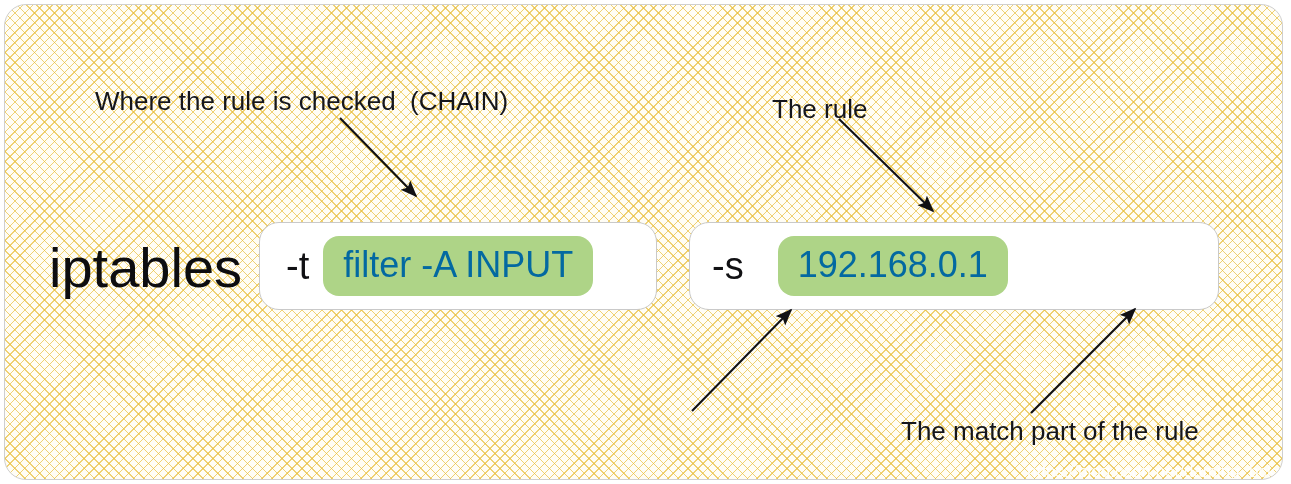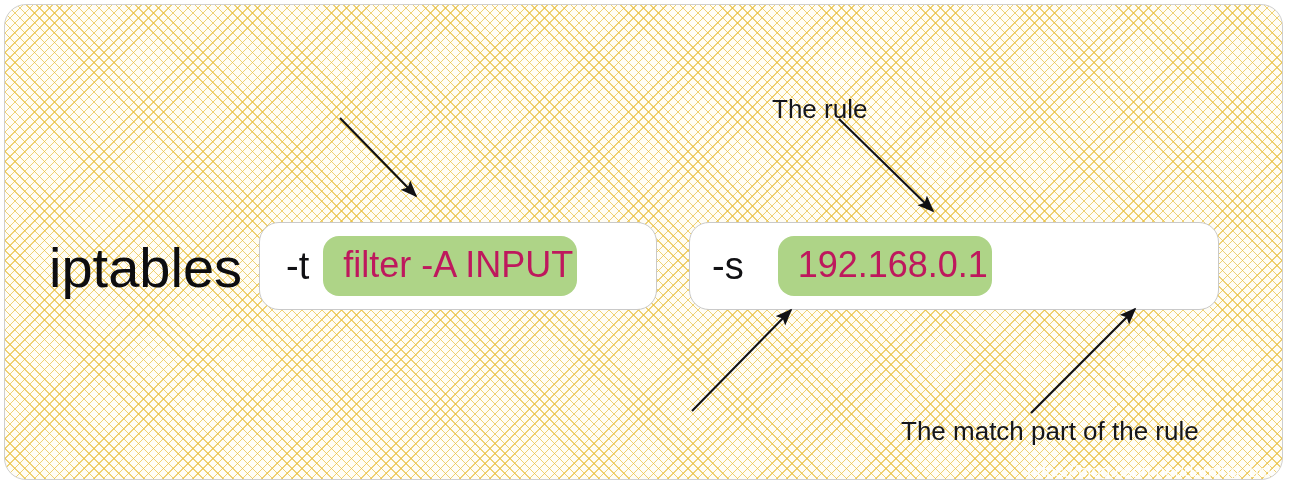--- a/index.html
+++ b/index.html
@@ -89,23 +89,23 @@
     font-size: 38px;
     color: #111114;
     padding: 0 14px 0 6px;
     white-space: pre;
     font-family: "Liberation Sans", sans-serif;
   }
 
   .pill {
     background: #aed487;
     border-radius: 16px;
-    color: #be185d;
+    color: #0369a1;
     font-size: 36px;
-    padding: 8px 4px 10px 20px;
+    padding: 8px 20px 10px 20px;
     white-space: pre;
     font-family: "Liberation Sans", sans-serif;
   }
   #pill-chain { margin-right: 4px; }
   #pill-src   { margin-right: 16px; margin-left: 20px; }
 
   
   #arrows {
     position: absolute;
     left: 0; top: 0;
@@ -125,20 +125,21 @@
     font-family: "Liberation Sans", sans-serif;
   }
 </style>
 </head>
 <body>
 
 <div id="canvas">
 
   <div class="panel">
 
+    <div class="caption" id="cap-chain">Where the rule is checked  (CHAIN)</div>
 
     <div class="caption" id="cap-rule">The rule</div>
 
 
     <div class="caption" id="cap-match">The match part of the rule</div>
 
     <div id="iptables-label">iptables</div>
 
     <div class="cmd-box" id="box-chain">
       <span class="flag">-t</span>

